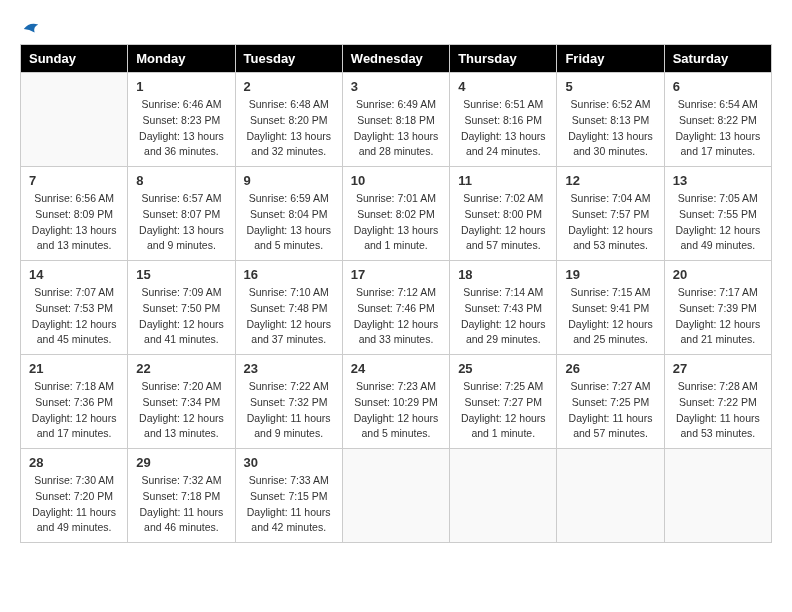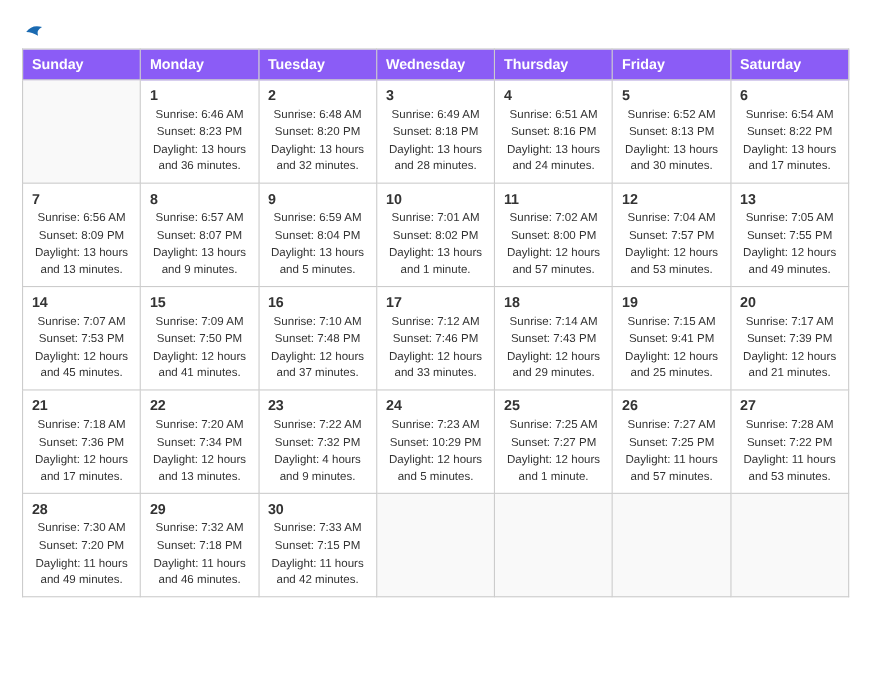--- a/index.html
+++ b/index.html
@@ -45,21 +45,21 @@
     .subtitle {
       font-size: 14px;
       color: #555;
     }
     .calendar {
       width: 100%;
       border-collapse: collapse;
       border: 1px solid #ccc;
     }
     .calendar th {
-      background-color: #8b5cf6;
+      background-color: #000000;
       color: #fff;
       text-align: left;
       padding: 6px 8px;
       font-size: 13px;
       font-weight: bold;
       border: 1px solid #ccc;
     }
     .calendar td {
       vertical-align: top;
       padding: 6px 8px;
@@ -297,21 +297,21 @@
           <div>Sunrise: 7:20 AM</div>
           <div>Sunset: 7:34 PM</div>
           <div>Daylight: 12 hours and 13 minutes.</div>
         </div>
       </td>
         <td>
         <span class="day-num">23</span>
         <div class="day-info">
           <div>Sunrise: 7:22 AM</div>
           <div>Sunset: 7:32 PM</div>
-          <div>Daylight: 4 hours and 9 minutes.</div>
+          <div>Daylight: 11 hours and 9 minutes.</div>
         </div>
       </td>
         <td>
         <span class="day-num">24</span>
         <div class="day-info">
           <div>Sunrise: 7:23 AM</div>
           <div>Sunset: 10:29 PM</div>
           <div>Daylight: 12 hours and 5 minutes.</div>
         </div>
       </td>

